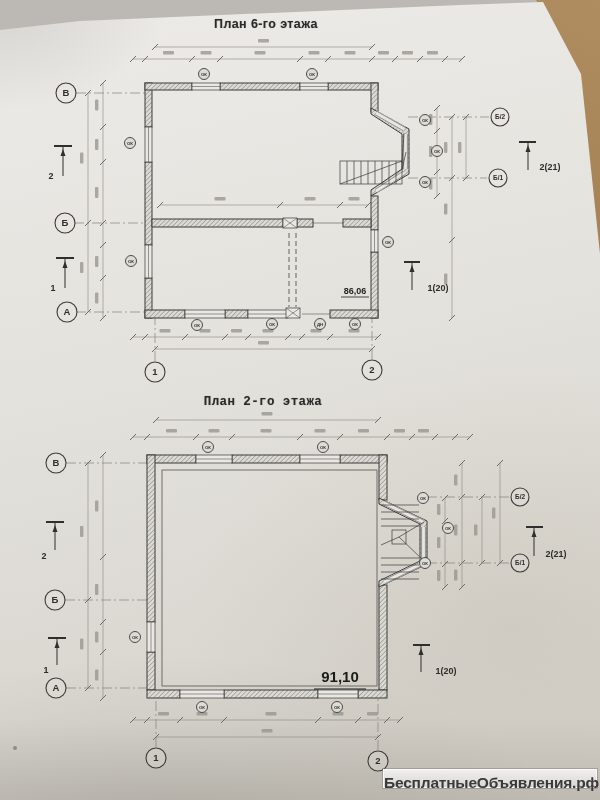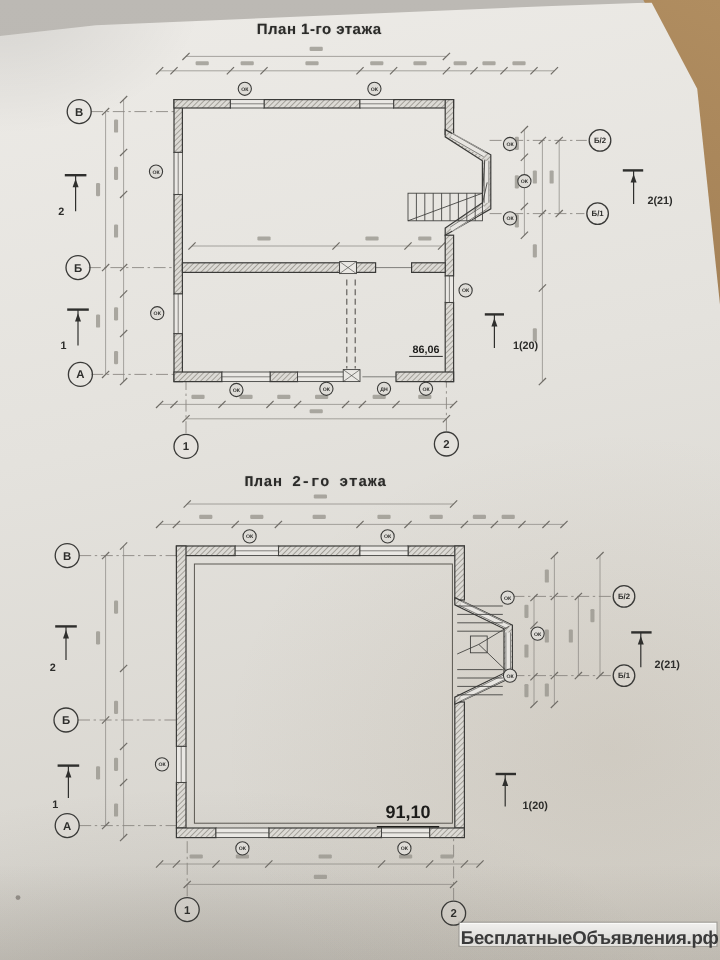--- a/index.html
+++ b/index.html
@@ -515,16 +515,16 @@
           <text x="446" y="674" class="sec-t">1(20)</text>
         </g>
 
       <text class="area-lg" x="340" y="682">91,10</text>
       <line x1="314" y1="689" x2="366" y2="689" stroke="#1c1c1a" stroke-width="1.2"></line>
     </g>
 
     <ellipse cx="15" cy="748" rx="2" ry="2" fill="#55504a" opacity="0.5"></ellipse>
   </svg>
 
-  <div class="plan-title" id="title1">План 1-го этажа</div>
+  <div class="plan-title" id="title1">План 6-го этажа</div>
   <div class="plan-title" id="title2">План 2-го этажа</div>
   <div class="watermark">БесплатныеОбъявления.рф</div>
 </div>
 
 </body></html>

